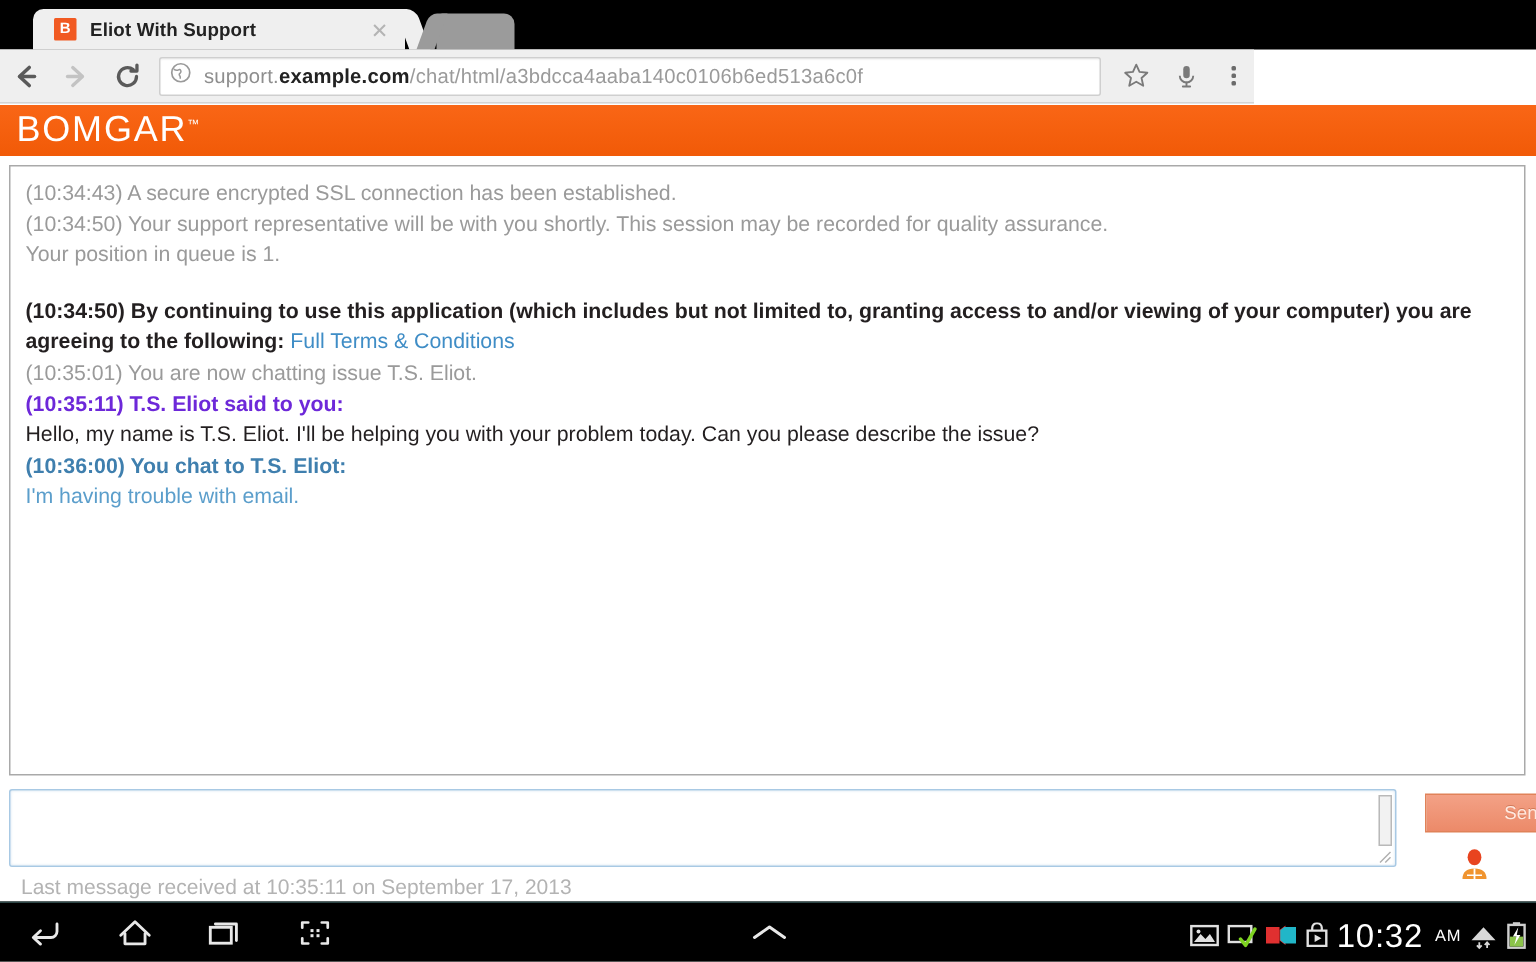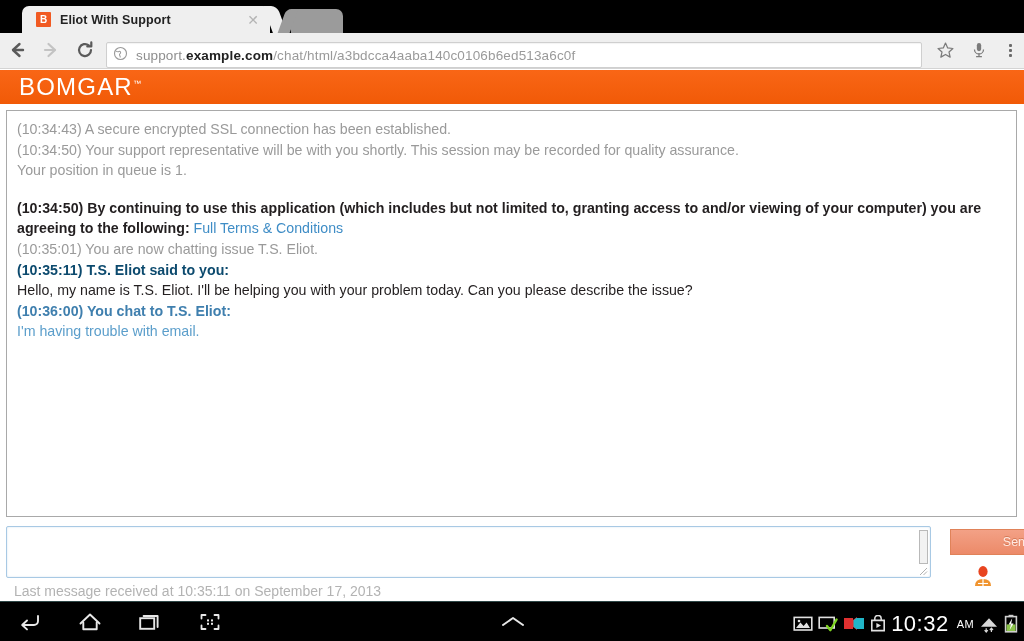--- a/index.html
+++ b/index.html
@@ -46,22 +46,22 @@
     position:absolute; left:291px; top:9px; width:52px; height:24px;
     background:#9b9b9b; border-radius:4px 7px 0 0;
   }
   .tab-new::before{
     content:""; position:absolute; left:-9px; bottom:0; width:12px; height:24px;
     background:#9b9b9b; transform: skewX(-20deg); border-radius:5px 0 0 0;
   }
 
   
   .toolbar {
-    position:absolute; left:0; top:33px; width:1024px; height:36px;
-    background:#efefef; display:flex; align-items:flex-end;
+    position:absolute; left:0; top:33px; width:836px; height:36px;
+    background:#efefef; display:flex; align-items:center;
     border-bottom:1px solid #d4d4d4;
   }
   .navbtn { width:34px; height:36px; display:flex; align-items:center; justify-content:center; }
   .navbtn svg { display:block; }
   .omnibox {
     flex:1; height:26px; margin:0 6px 0 4px; background:#fff;
     border:1px solid #cfcfcf; border-radius:2px;
     display:flex; align-items:center; padding:0 6px;
     box-shadow: inset 0 1px 1px rgba(0,0,0,.05);
   }
@@ -73,38 +73,38 @@
     align-items:center; justify-content:center; gap:2px; }
   .menu-dots i { display:block; width:3px; height:3px; background:#6b6b6b; border-radius:1px; }
 
   
   .brandbar {
     position:absolute; left:0; top:70px; width:1024px; height:34px;
     background: linear-gradient(#f96616, #f15a07);
     display:flex; align-items:center;
   }
   .brand {
-    margin-left:19px; color:#fff; font-size:24px; letter-spacing:1.2px;
+    margin-left:11px; color:#fff; font-size:24px; letter-spacing:1.2px;
     font-weight:300; font-family:"Liberation Sans", sans-serif;
     position:relative;
   }
   .brand sup { font-size:8px; vertical-align:super; letter-spacing:0; }
 
   
   .page { position:absolute; left:0; top:104px; width:1024px; height:497px; background:#fff; }
   .transcript {
     position:absolute; left:6px; top:6px; width:1011px; height:407px;
     background:#fff; border:1px solid #a9a9a9;
     overflow:hidden; padding:8px 10px 4px 10px;
   }
   .line { font-size:14.2px; line-height:20.6px; color:#231f20; }
   .sys { color:#9a9a9a; }
   .terms { color:#231f20; font-weight:bold; margin-top:17px; }
   .terms .lnk { color:#3f8dc6; font-weight:normal; }
-  .rep-head { font-weight:bold; color:#0c4a6e; }
+  .rep-head { font-weight:bold; color:#6d28d9; }
   .rep-body { color:#231f20; }
   .you-head { font-weight:bold; color:#3f7fae; }
   .you-body { color:#5b9ecb; }
 
   
   .composer { position:absolute; left:6px; top:422px; width:1011px; height:70px; }
   .msgbox {
     position:absolute; left:0; top:0; width:925px; height:52px;
     background:#fff; border:1px solid #a8c9e4; border-radius:2px;
     box-shadow: inset 0 0 2px rgba(120,170,210,.35);

